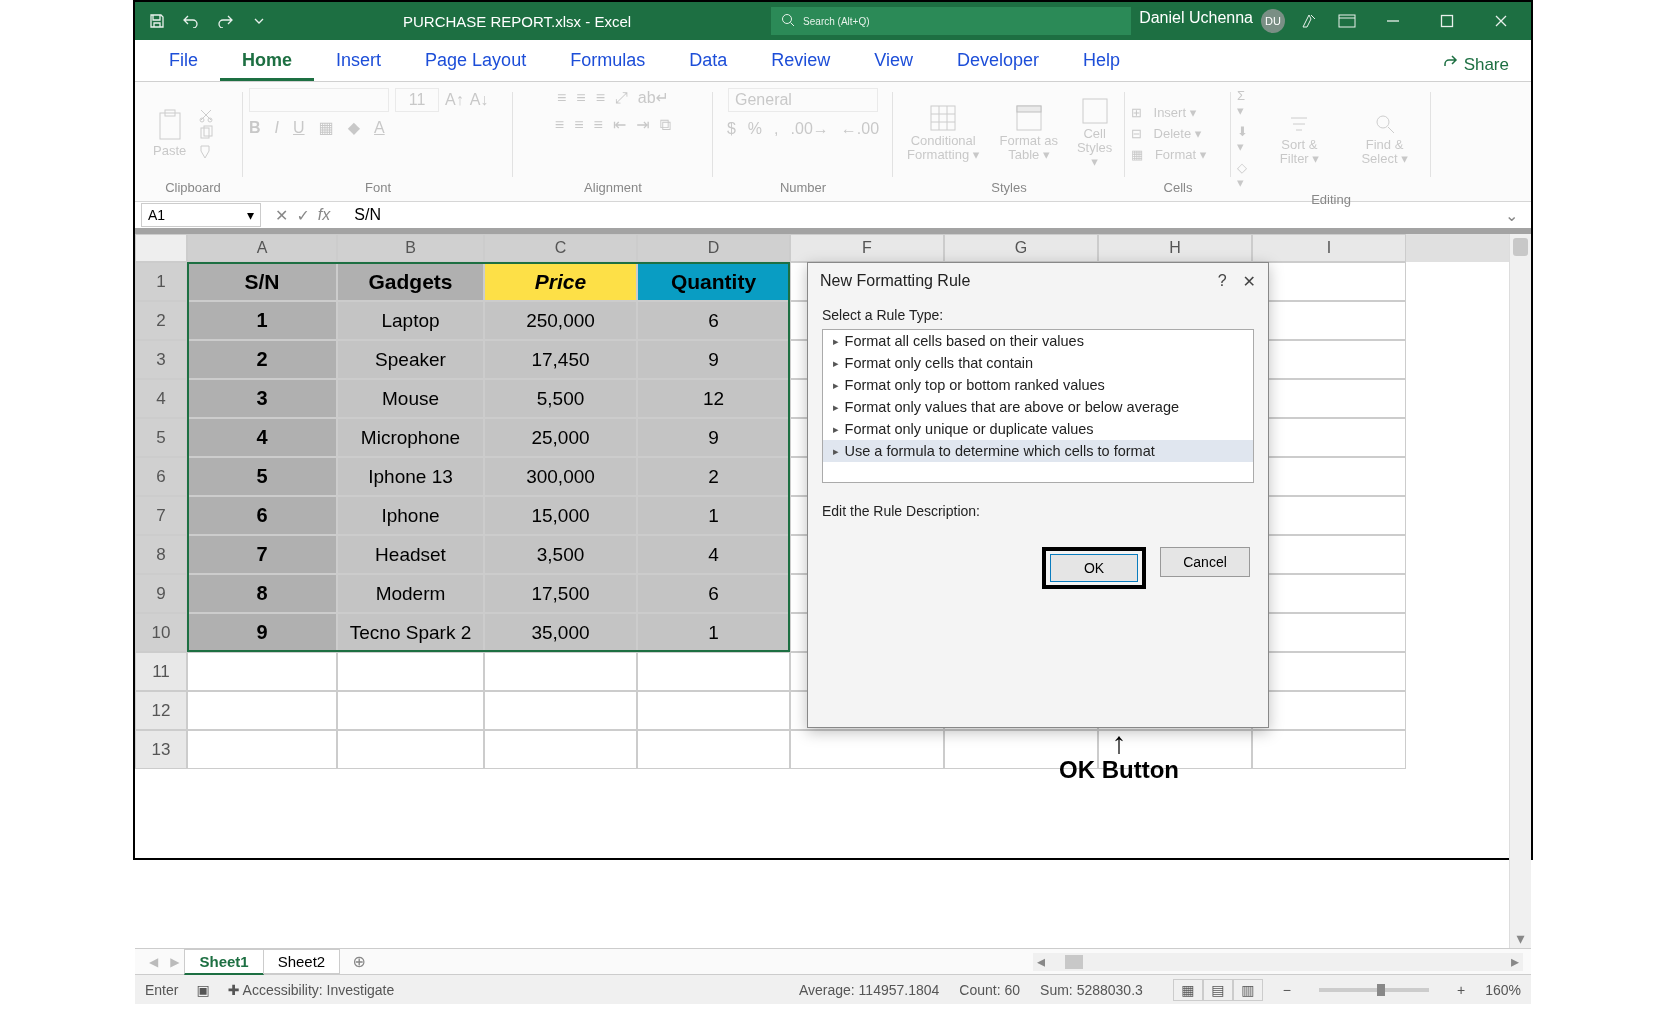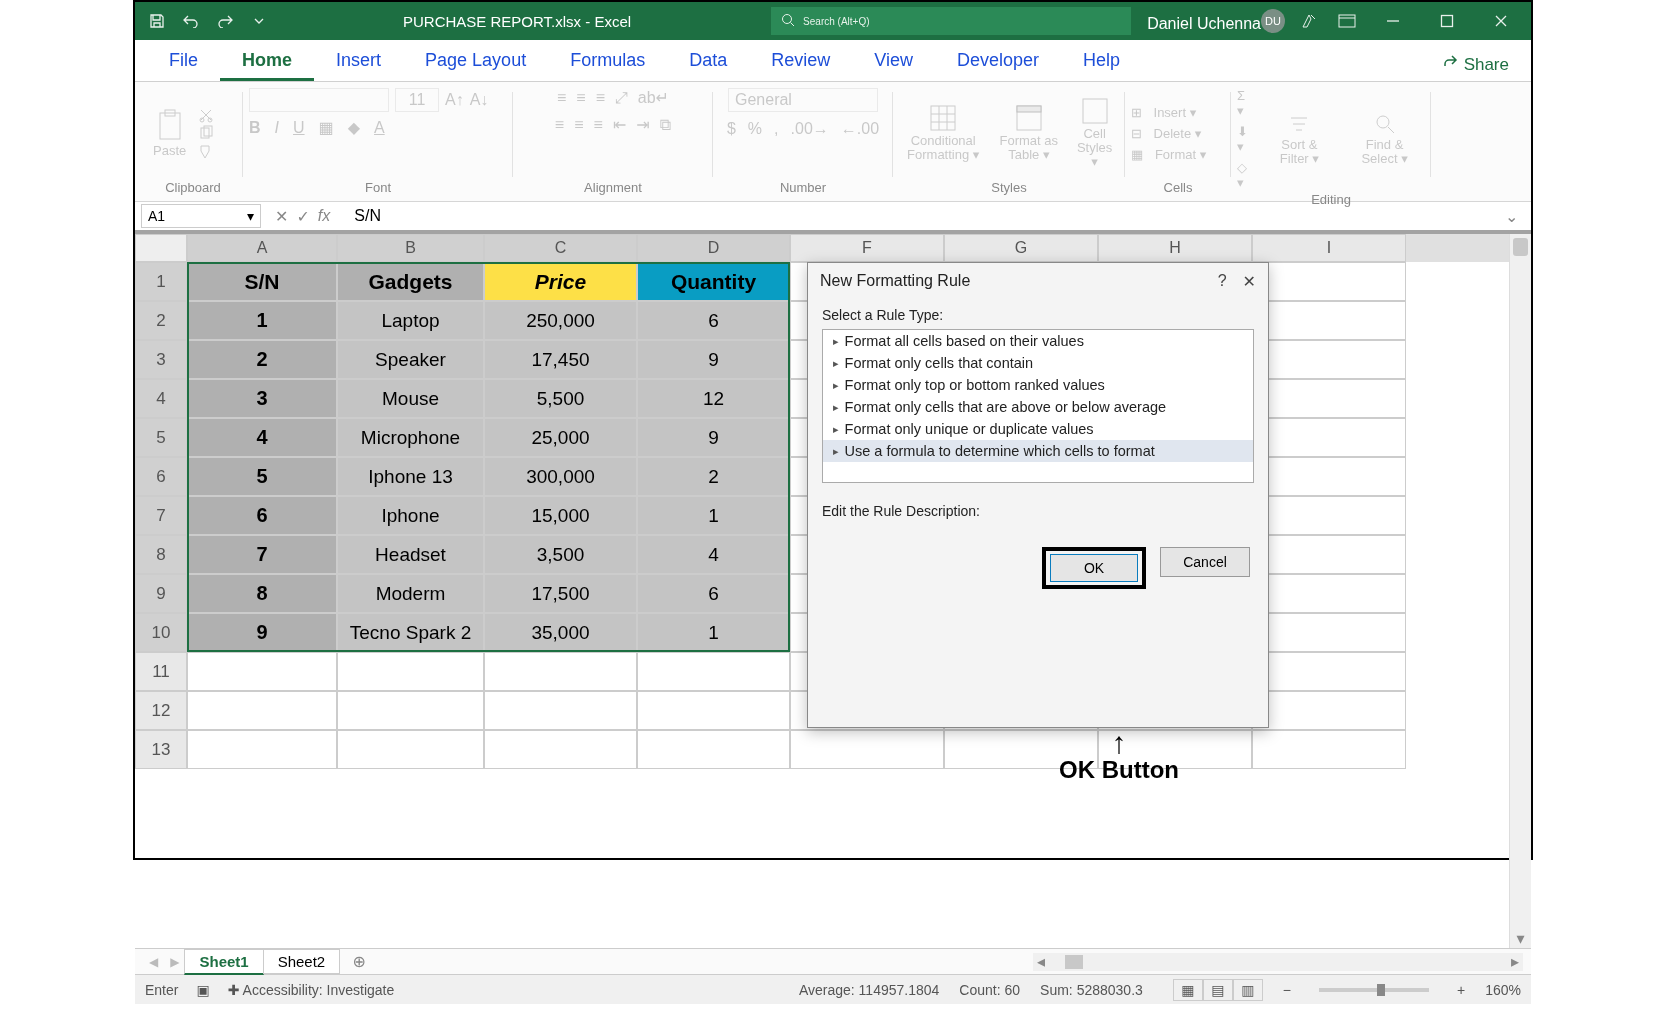--- a/index.html
+++ b/index.html
@@ -5,21 +5,21 @@
 * { box-sizing: border-box; margin: 0; padding: 0; font-family: 'Segoe UI', Tahoma, sans-serif; }
 html, body { width: 1666px; height: 1020px; overflow: hidden; background: #fff; }
 
 
 .titlebar { height: 38px; background: #1d6f42; display: flex; align-items: center; color: #fff; padding: 0 8px; }
 .titlebar .qa-icons { display: flex; gap: 6px; align-items: center; }
 .titlebar .qa-icon { width: 28px; height: 26px; display:flex; align-items:center; justify-content:center; opacity:.9; }
 .titlebar .qa-title { flex: 0 0 auto; margin-left: 130px; font-size: 15px; }
 .titlebar .search { margin-left: 140px; width: 360px; height: 28px; background: #2b8a57; border-radius: 0; display:flex; align-items:center; padding: 0 10px; color:#e6f2ea; font-size: 10px; gap: 8px; }
 .titlebar .right { margin-left: auto; display:flex; align-items:center; gap: 10px; }
-.titlebar .user { display:flex; align-items:flex-end; }
+.titlebar .user { display:flex; align-items:flex-start; gap:8px; }
 .titlebar .avatar { width:24px; height:24px; border-radius:50%; background:#7a8f85; display:flex; align-items:center; justify-content:center; font-size:11px; }
 .titlebar .win-icon { width:44px; height:38px; display:flex; align-items:center; justify-content:center; opacity:.9; }
 
 
 .ribbon-tabs { height: 42px; display:flex; align-items:flex-end; padding: 0 12px; border-bottom: 1px solid #d0d0d0; background: #fff; }
 .ribbon-tabs .tab { padding: 6px 22px 10px; font-size: 18px; color:#1d4ed8; cursor:pointer; }
 .ribbon-tabs .tab.active { color:#1d6f42; font-weight:600; border-bottom: 3px solid #1d6f42; padding-bottom: 7px; }
 .ribbon-tabs .share { margin-left:auto; color:#1d6f42; font-size:17px; display:flex; align-items:center; gap:6px; padding: 0 10px 6px; }
 
 
@@ -27,21 +27,21 @@
 .group { display:flex; flex-direction:column; padding: 2px 6px; position:relative; }
 .group::after { content:''; position:absolute; right:0; top:6px; bottom:22px; width:1px; background:#e2e2e2; }
 .group-body { flex:1; display:flex; align-items:center; gap:8px; }
 .group-label { text-align:center; font-size:13px; color:#888; padding: 2px 0; }
 .group .btn { display:flex; flex-direction:column; align-items:center; font-size:13px; gap:2px; padding:2px 4px; opacity:.35; }
 .btn svg { stroke:#555; fill:none; }
 .small-btns { display:flex; flex-direction:column; gap:2px; font-size:13px; opacity:.35; }
 .small-row { display:flex; align-items:center; gap:4px; }
 
 
-.formula-bar { height: 32px; display:flex; align-items:center; border-bottom:4px solid #a3a3a3; padding: 0 6px; gap:4px; }
+.formula-bar { height: 32px; display:flex; align-items:center; border-bottom:6px solid #a3a3a3; padding: 0 6px; gap:4px; }
 .name-box { width: 120px; height: 24px; border:1px solid #ccc; padding: 0 6px; font-size:14px; display:flex; align-items:center; justify-content:space-between; }
 .fx-btns { display:flex; gap:8px; padding: 0 10px; color:#888; }
 .formula-input { flex:1; height:24px; padding: 0 10px; font-size:16px; display:flex; align-items:center; }
 .formula-expand { width:20px; color:#888; }
 
 
 .grid-wrap { position:relative; height: 714px; }
 .col-headers { height: 28px; display:flex; background:#e0e0e0; }
 .select-all { width: 52px; border:1px solid #ccc; background:#eee; }
 .ch { border:1px solid #ccc; display:flex; align-items:center; justify-content:center; font-size:16px; color:#555; background:#e8e8e8; }
@@ -580,21 +580,21 @@
       <span>?</span>
       <span>✕</span>
     </div>
   </div>
   <div class="dlg-body">
     <div class="dlg-label">Select a Rule Type:</div>
     <div class="rule-list">
       <div class="rule">Format all cells based on their values</div>
       <div class="rule">Format only cells that contain</div>
       <div class="rule">Format only top or bottom ranked values</div>
-      <div class="rule">Format only cells that are above or below average</div>
+      <div class="rule">Format only values that are above or below average</div>
       <div class="rule">Format only unique or duplicate values</div>
       <div class="rule sel">Use a formula to determine which cells to format</div>
     </div>
     <div class="dlg-label" style="margin-top:20px;">Edit the Rule Description:</div>
   </div>
   <div class="dlg-footer">
     <div class="ok-highlight">
       <button class="dlg-btn">OK</button>
     </div>
     <button class="dlg-btn" style="width:90px;">Cancel</button>

